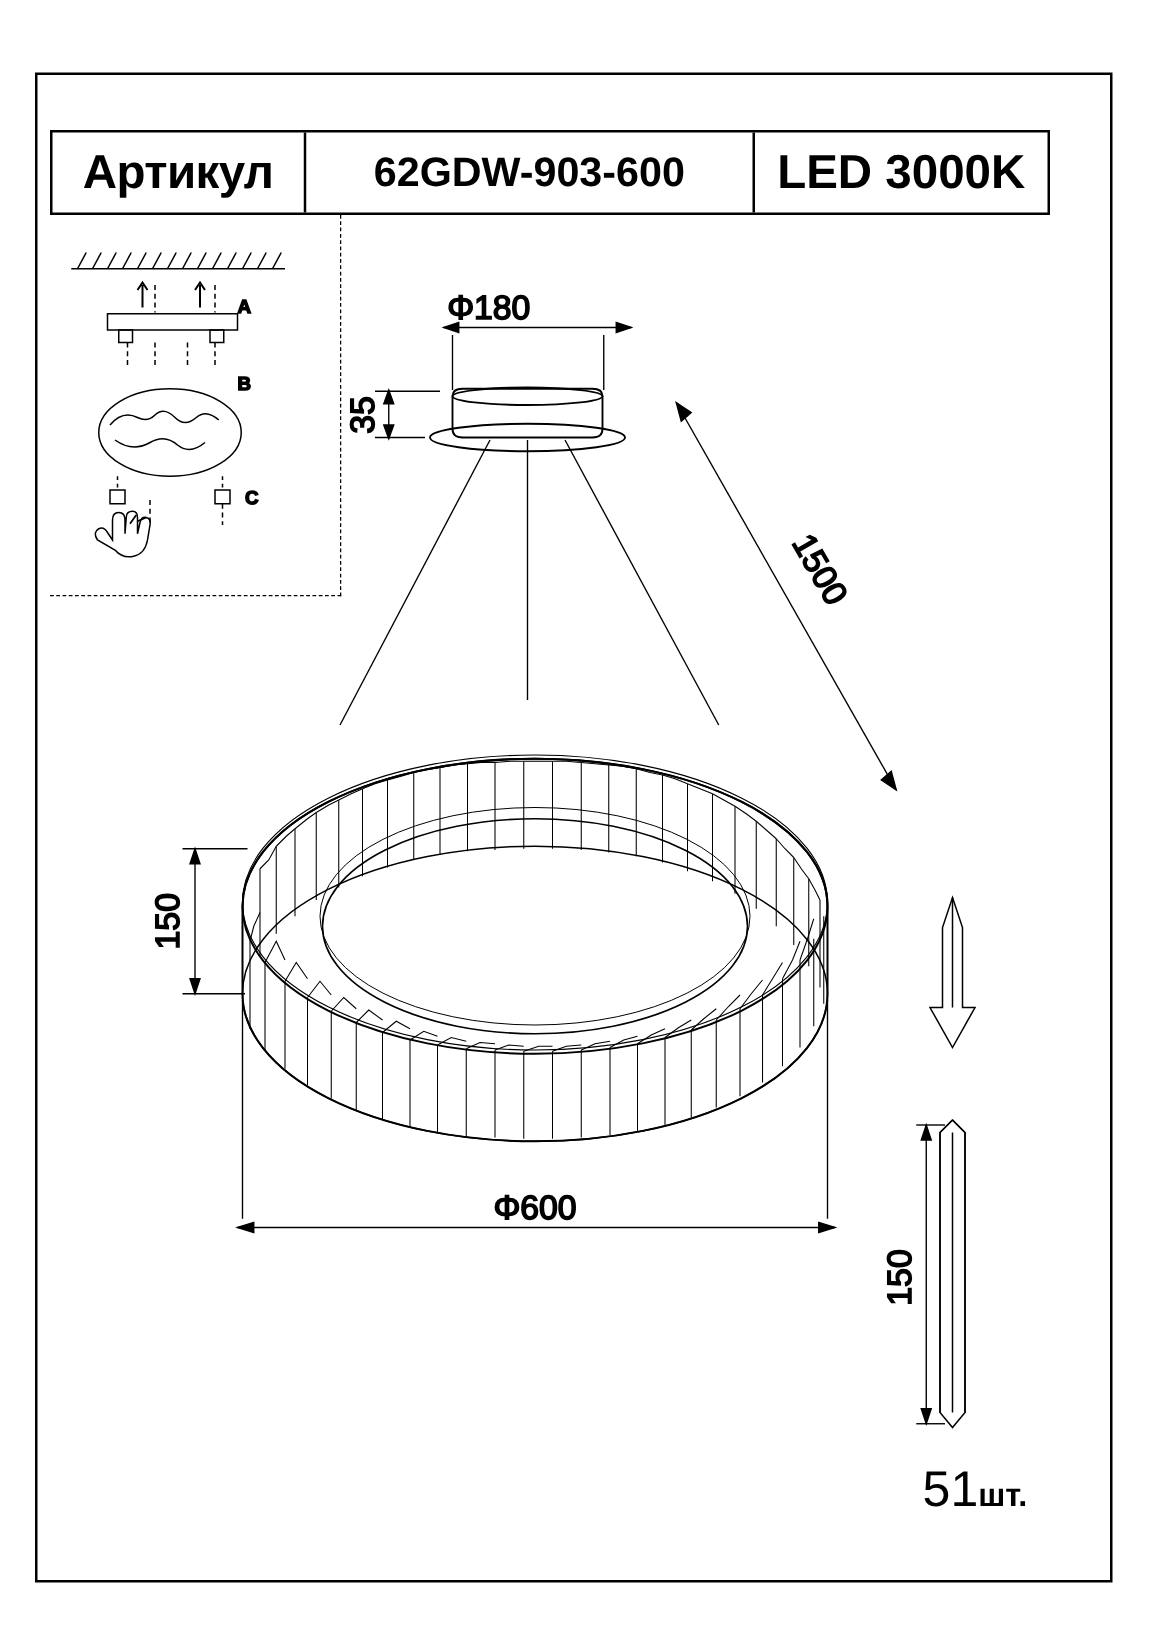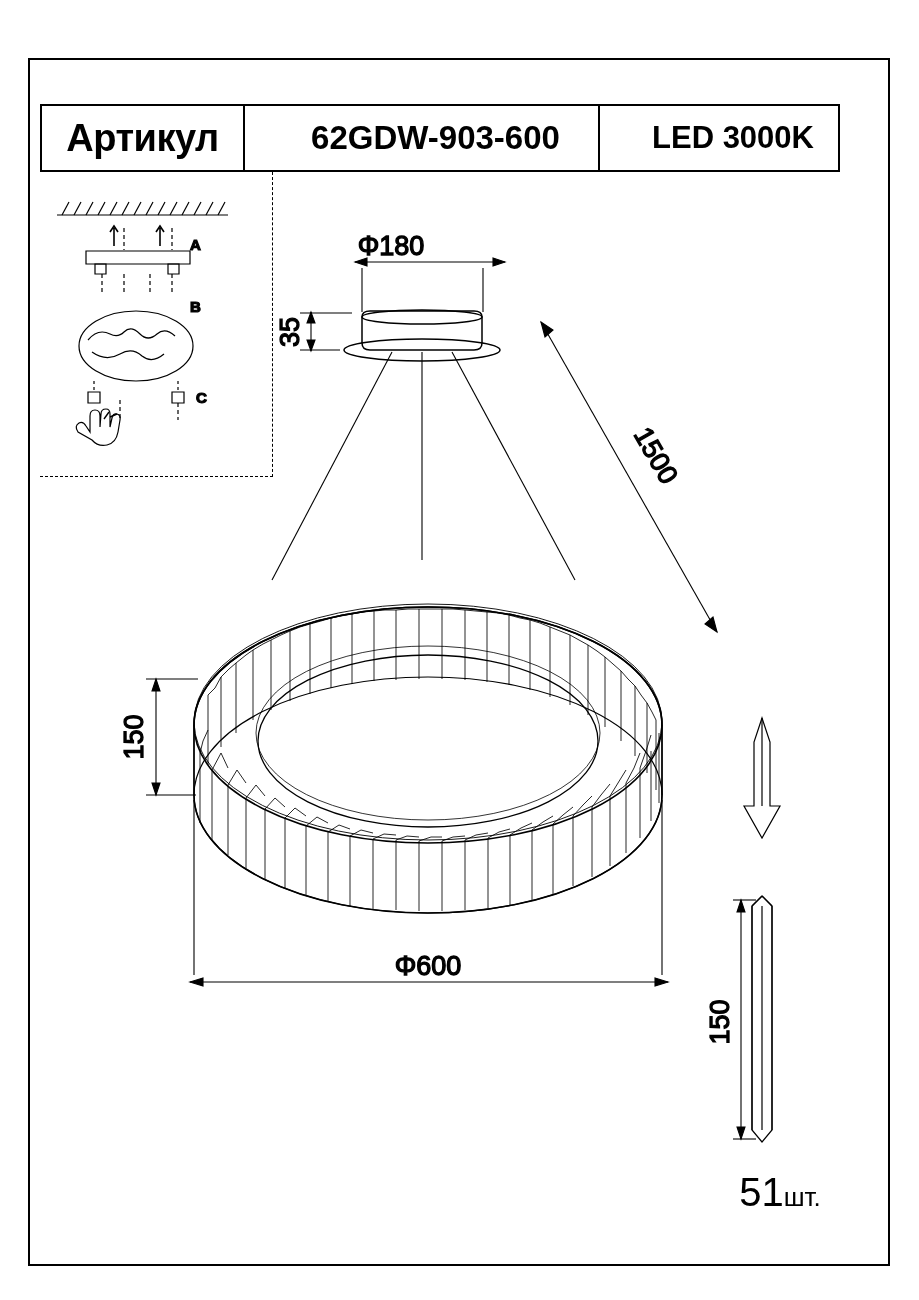--- a/index.html
+++ b/index.html
@@ -34,44 +34,43 @@
   .title-block {
     position: absolute;
     left: 40px;
     top: 104px;
     width: 800px;
     height: 68px;
     border: 2px solid #000;
     box-sizing: border-box;
     display: flex;
     align-items: stretch;
-    gap: 28px;
   }
   .tb-cell {
     display: flex;
     align-items: center;
     justify-content: center;
     box-sizing: border-box;
   }
   .tb-label {
     width: 203px;
     border-right: 2px solid #000;
     font-size: 38px;
     font-weight: bold;
     letter-spacing: -0.5px;
   }
   .tb-article {
-    width: 327px;
+    width: 359px;
     border-right: 2px solid #000;
     font-size: 33px;
     font-weight: bold;
   }
   .tb-led {
     flex: 1;
-    font-size: 31px;
+    font-size: 38px;
     font-weight: bold;
   }
   
   .install-box {
     position: absolute;
     left: 40px;
     top: 172px;
     width: 233px;
     height: 305px;
     border-right: 1.5px dashed #000;
@@ -103,21 +102,21 @@
   .qty {
     position: absolute;
     left: 700px;
     top: 1170px;
     width: 160px;
     text-align: center;
     font-size: 30px;
     font-weight: bold;
   }
   .qty .num { font-weight: normal; font-size: 40px; }
-  .qty .unit { font-weight: normal; font-size: 26px; }
+  .qty .unit { font-weight: bold; font-size: 26px; }
   line, path, polyline, polygon, circle, ellipse, rect {
     vector-effect: non-scaling-stroke;
   }
 </style>
 </head>
 <body>
 
 <div class="page">
 
   <div class="sheet-border"></div>

